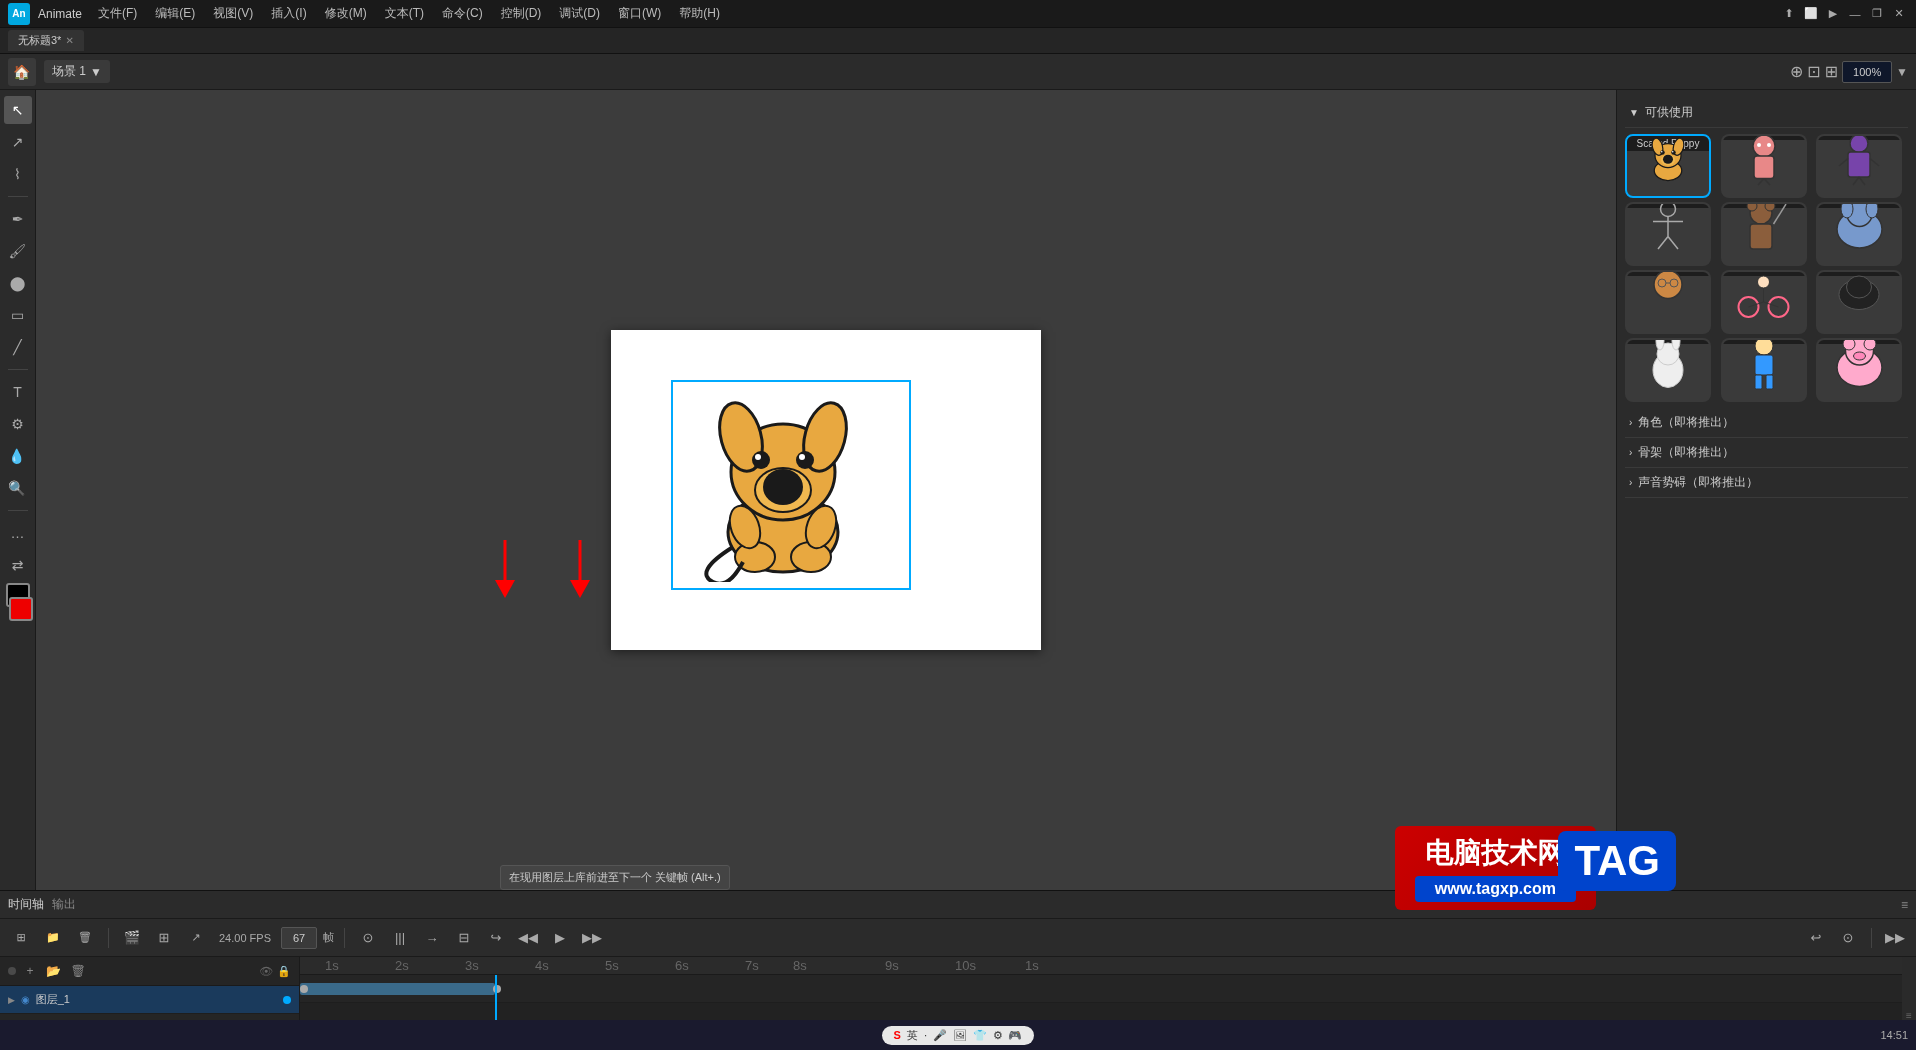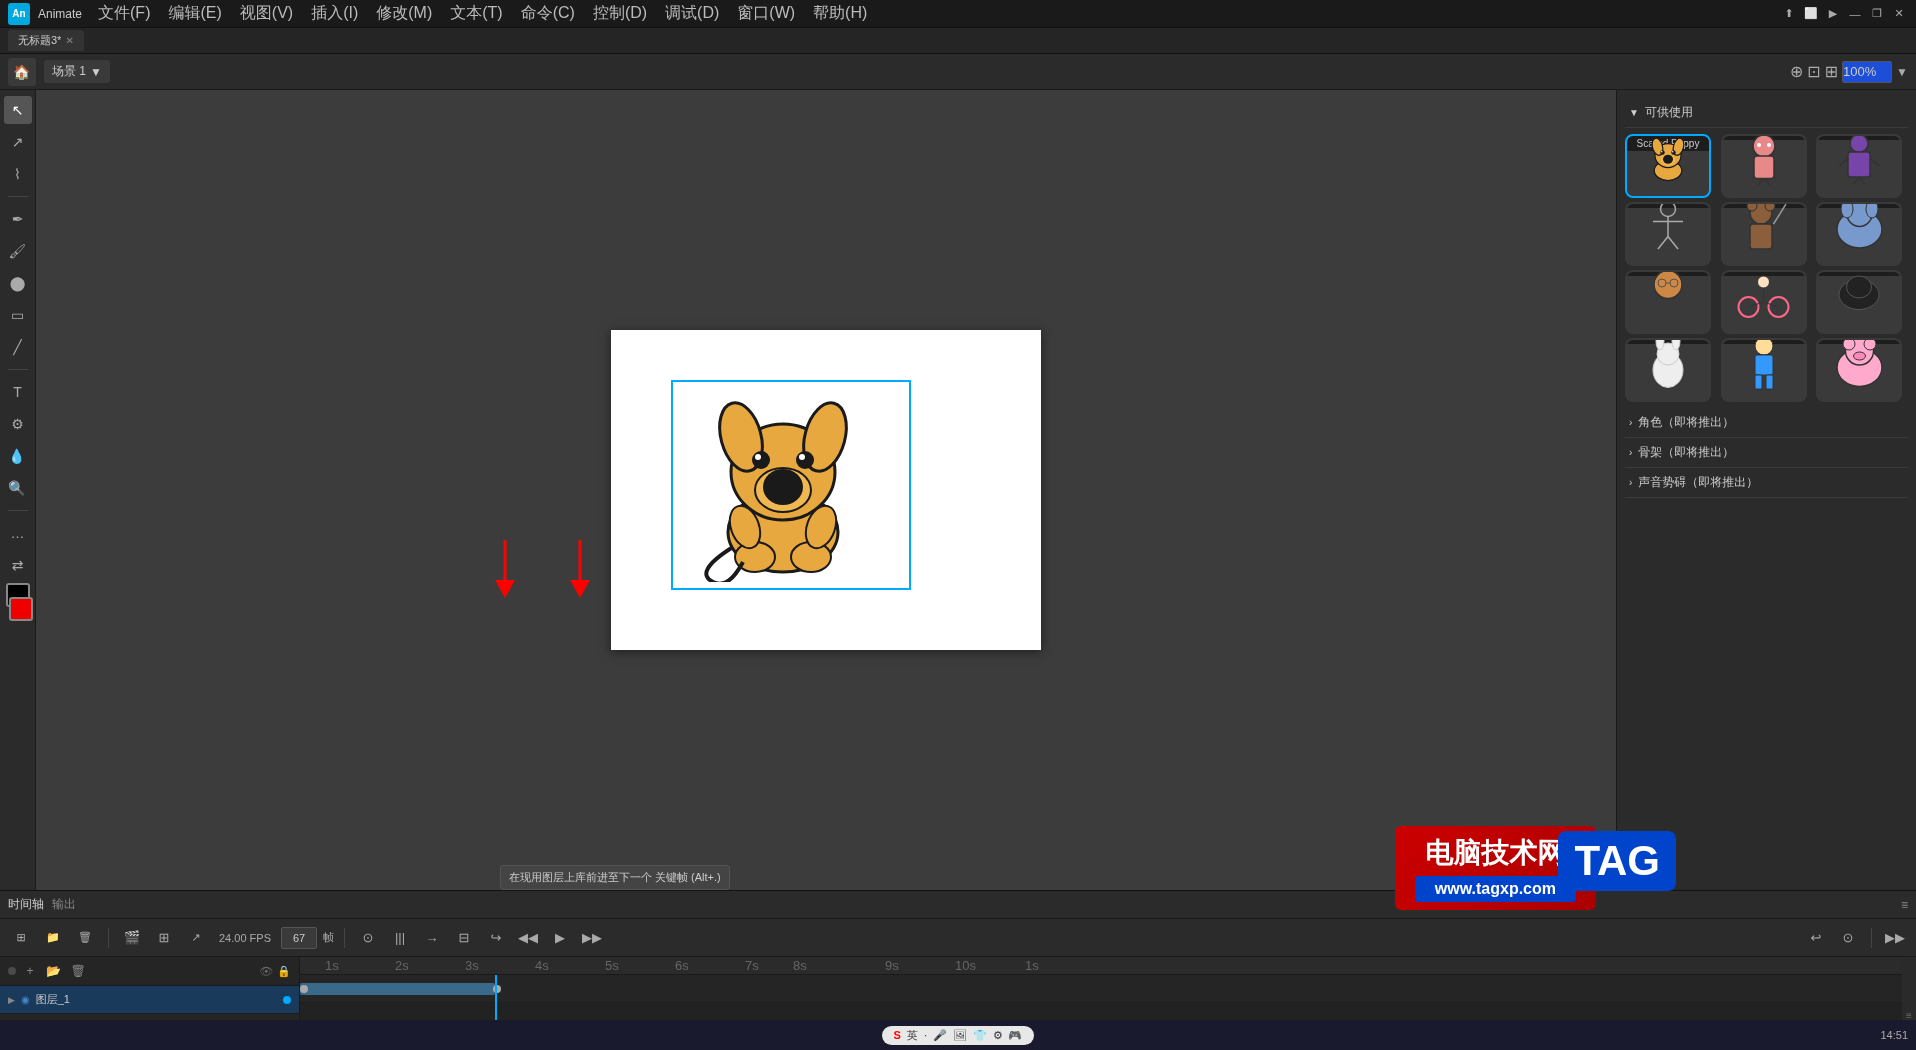--- a/index.html
+++ b/index.html
@@ -37,21 +37,21 @@
       font-weight: bold; color: white; font-size: 10px;
     }
     #app-title {
       color: #ccc;
       font-size: 12px;
     }
     #menu-bar {
       display: flex;
       gap: 2px;
       color: #bbb;
-      font-size: 16px;
+      font-size: 12px;
     }
     #menu-bar span {
       padding: 2px 8px;
       cursor: pointer;
       border-radius: 2px;
     }
     #titlebar-right {
       display: flex;
       align-items: center;
       gap: 4px;
@@ -112,26 +112,26 @@
       padding: 3px 8px;
       border-radius: 3px;
       cursor: pointer;
     }
     .toolbar-spacer { flex: 1; }
     .zoom-control {
       display: flex; align-items: center; gap: 4px;
     }
     .zoom-input {
       width: 50px; height: 22px;
-      background: #1d4ed8;
+      background: #0f172a;
       border: 1px solid #555;
       color: #ccc;
-      text-align: left;
+      text-align: center;
       border-radius: 2px;
-      font-size: 13px;
+      font-size: 11px;
     }
 
     
     #main-layout {
       display: flex;
       width: 100%;
       height: calc(100% - 90px - 160px);
     }
 
     

